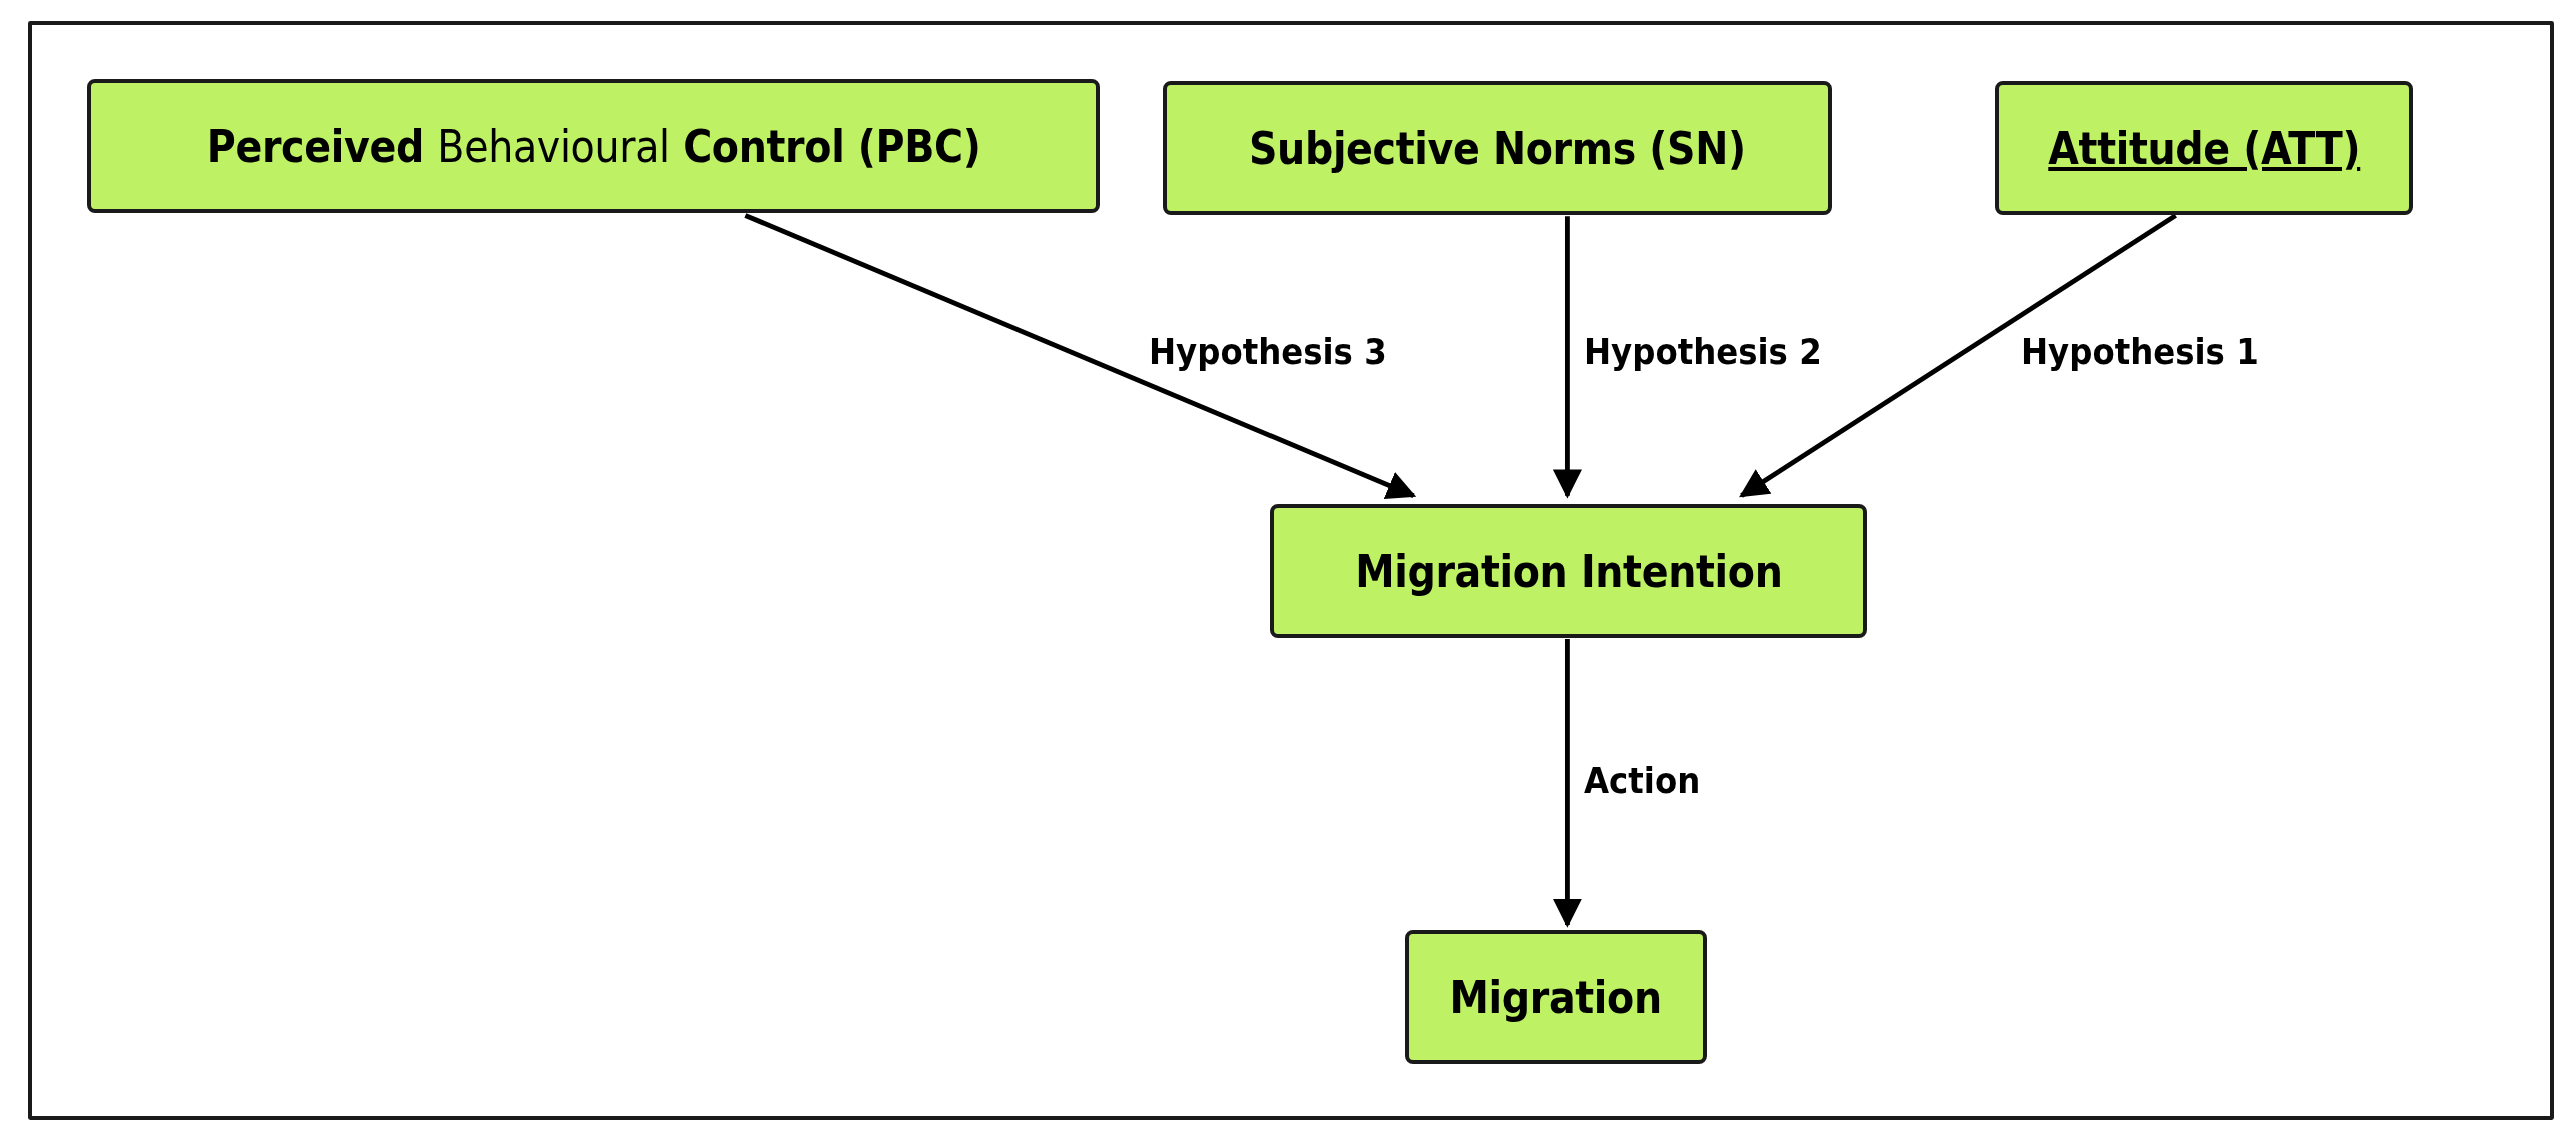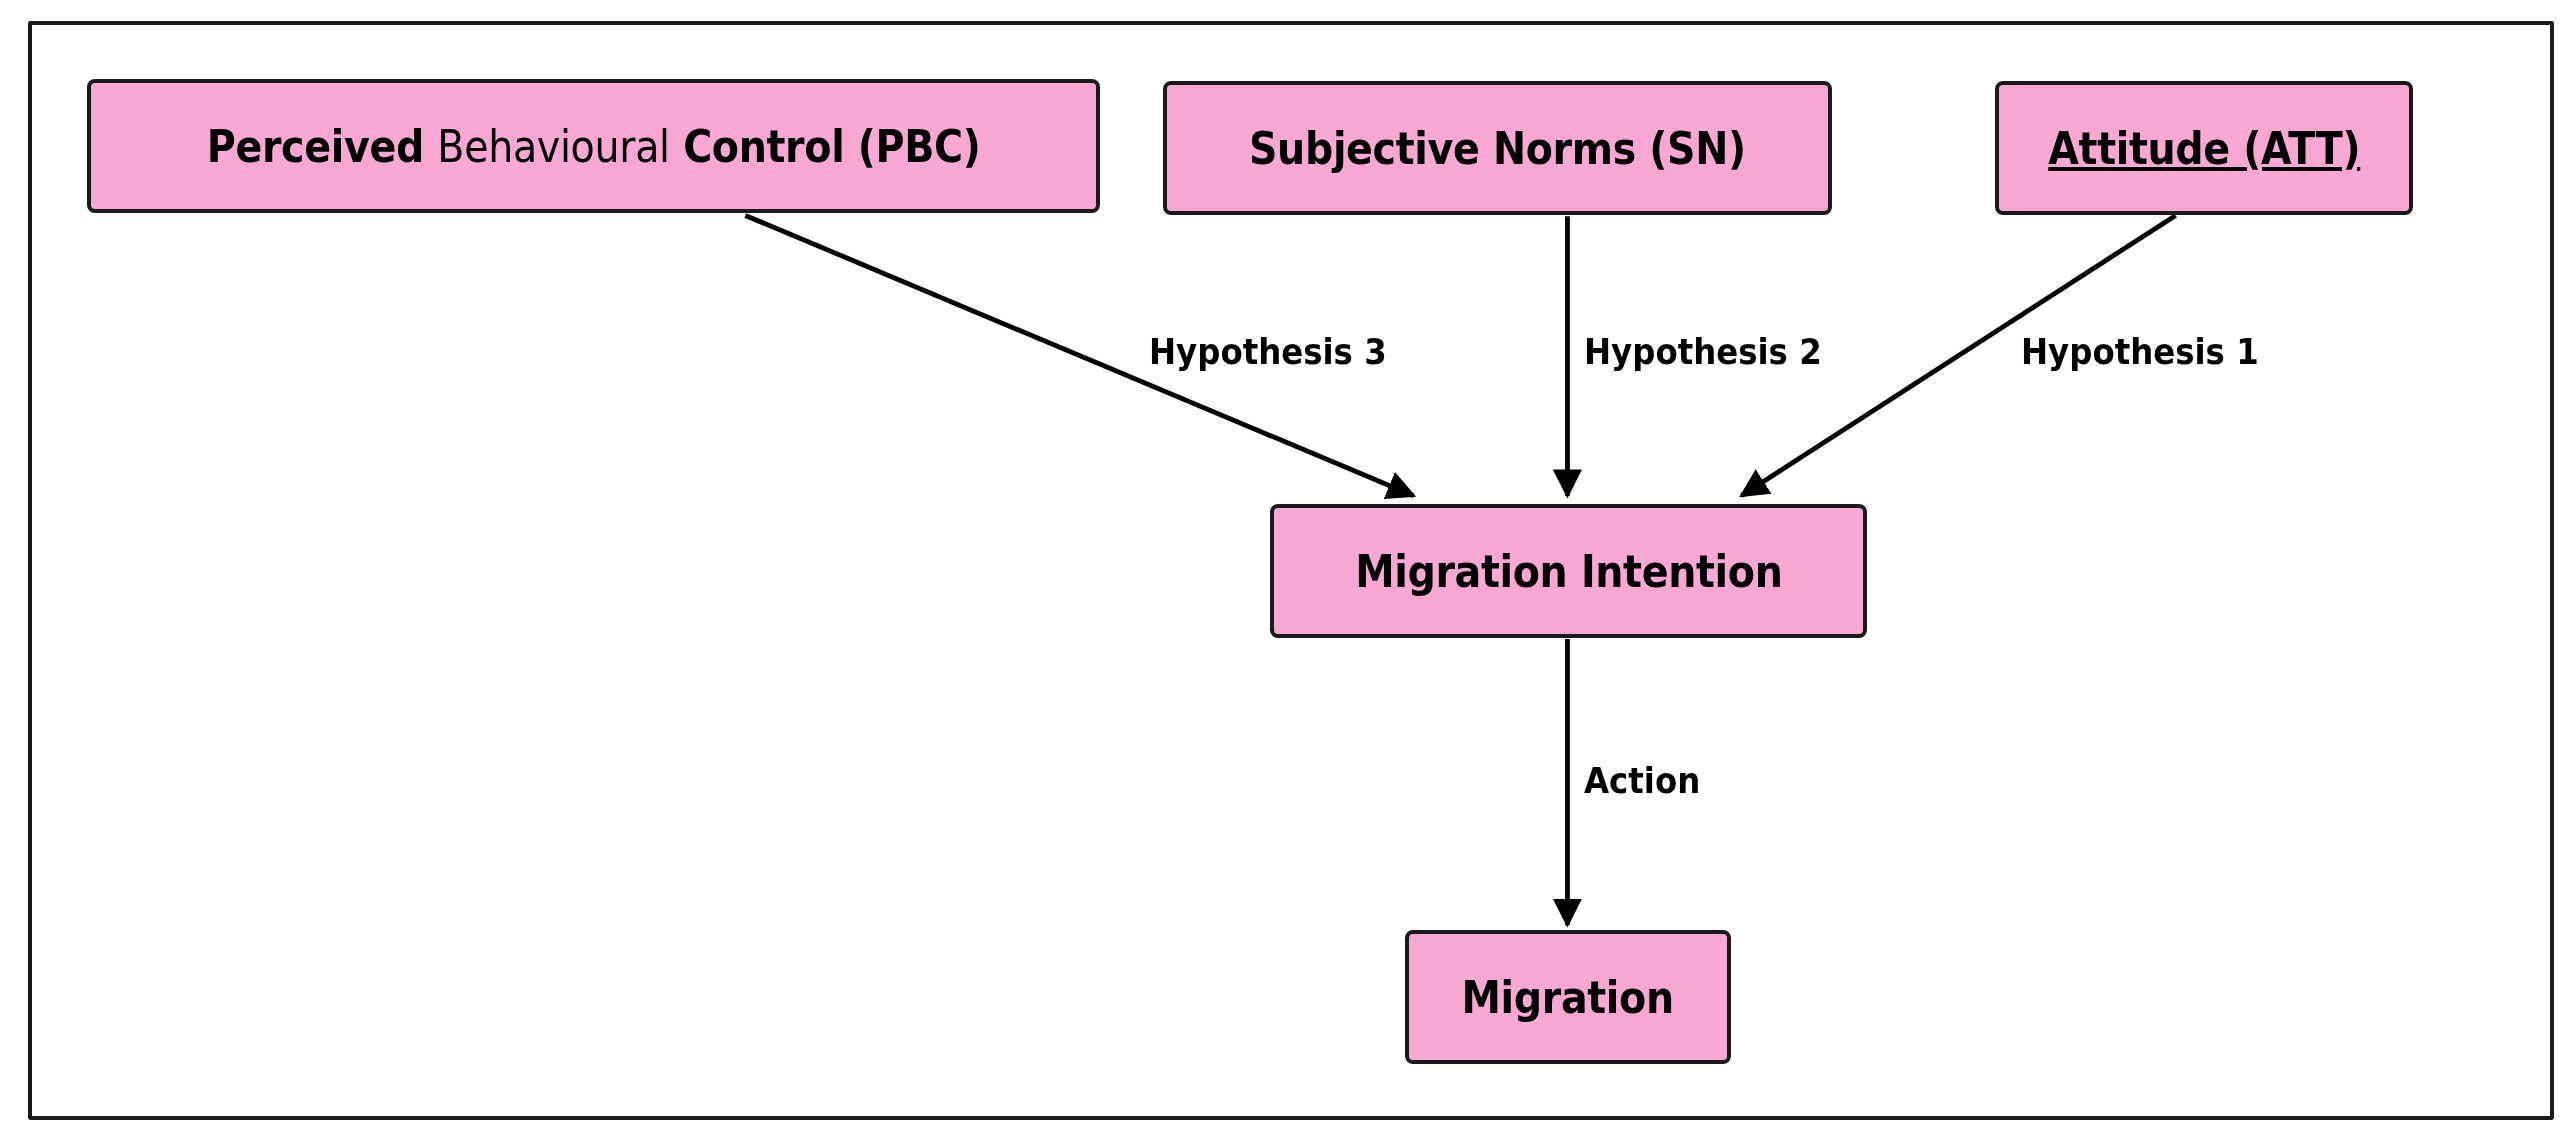--- a/index.html
+++ b/index.html
@@ -25,21 +25,21 @@
     top: 21px;
     width: 2526px;
     height: 1099px;
     border: 4px solid #1a1a1a;
     box-sizing: border-box;
     border-radius: 2.4px;
   }
   .node {
     position: absolute;
     box-sizing: border-box;
-    background: #f9a8d4;
+    background: #bef264;
     border: 4px solid #1a1a1a;
     border-radius: 8px;
     display: flex;
     align-items: center;
     justify-content: center;
     text-align: center;
     color: #000000;
     z-index: 3;
   }
   .node-label {
@@ -74,21 +74,21 @@
   }
   #node-mi {
     left: 1270px;
     top: 504px;
     width: 597px;
     height: 134px;
   }
   #node-migration {
     left: 1405px;
     top: 930px;
-    width: 326px;
+    width: 302px;
     height: 134px;
   }
   svg.edges {
     position: absolute;
     left: 0;
     top: 0;
     width: 2576px;
     height: 1146px;
     z-index: 1;
     pointer-events: none;

